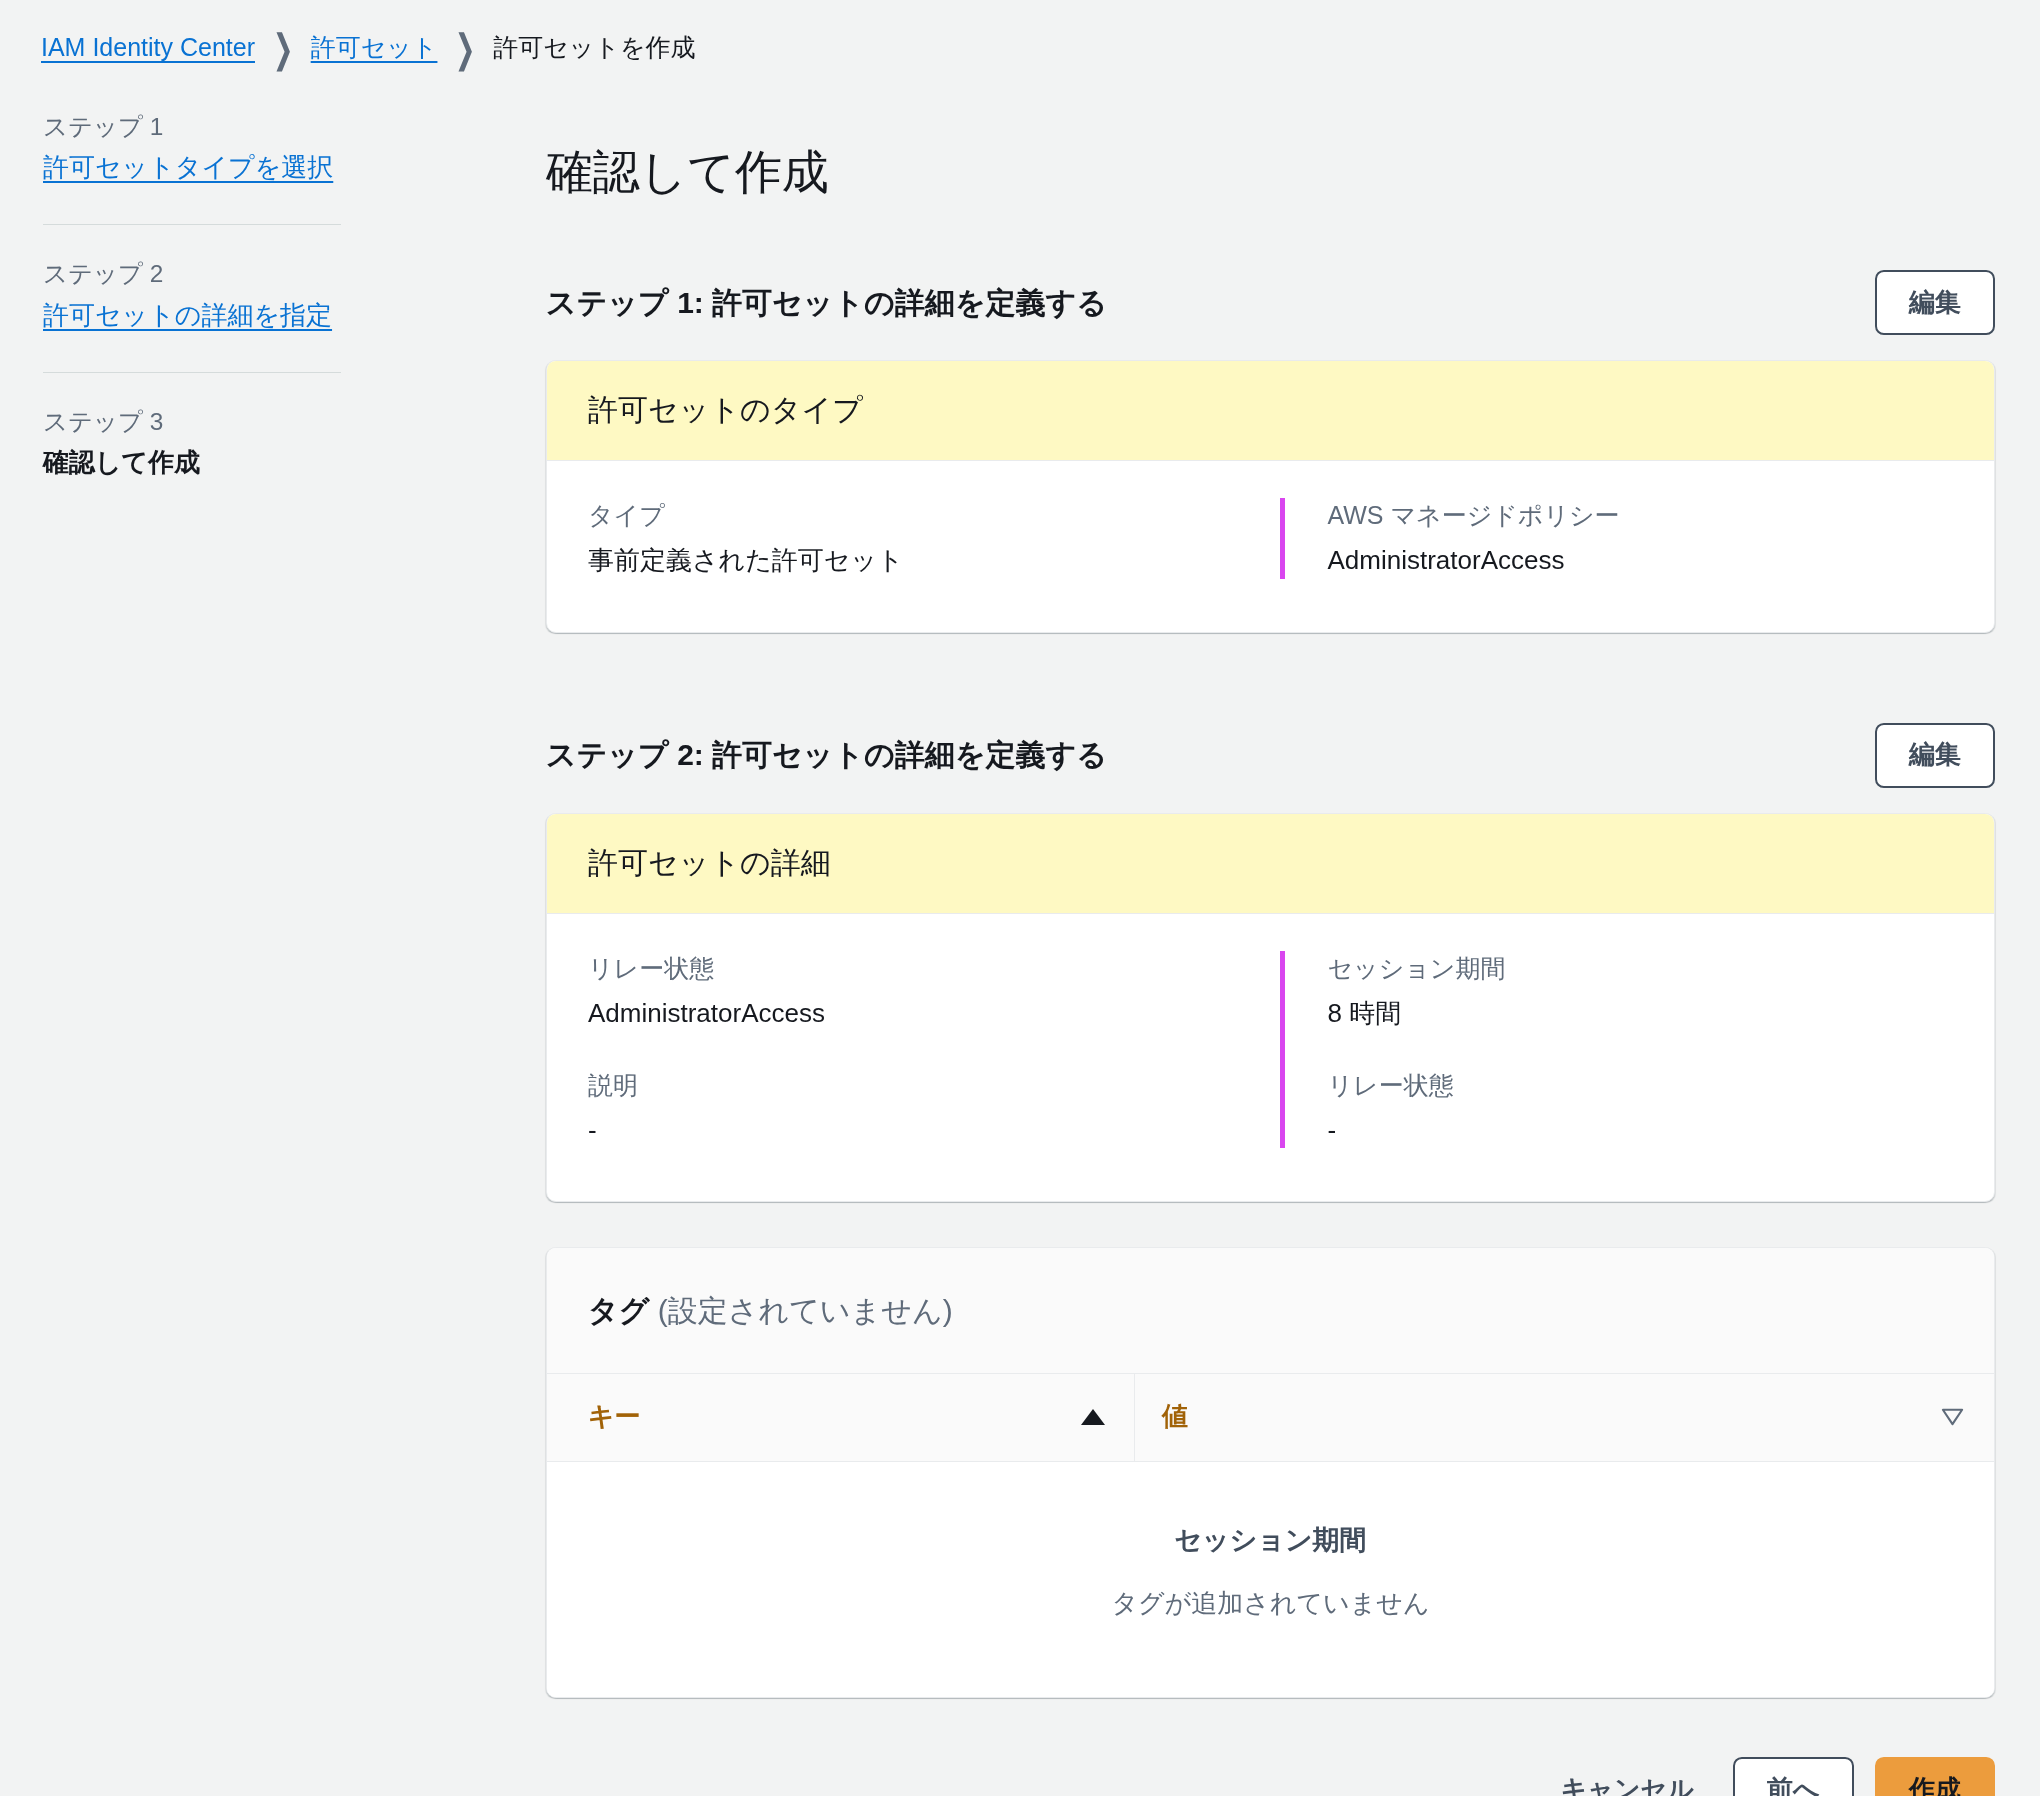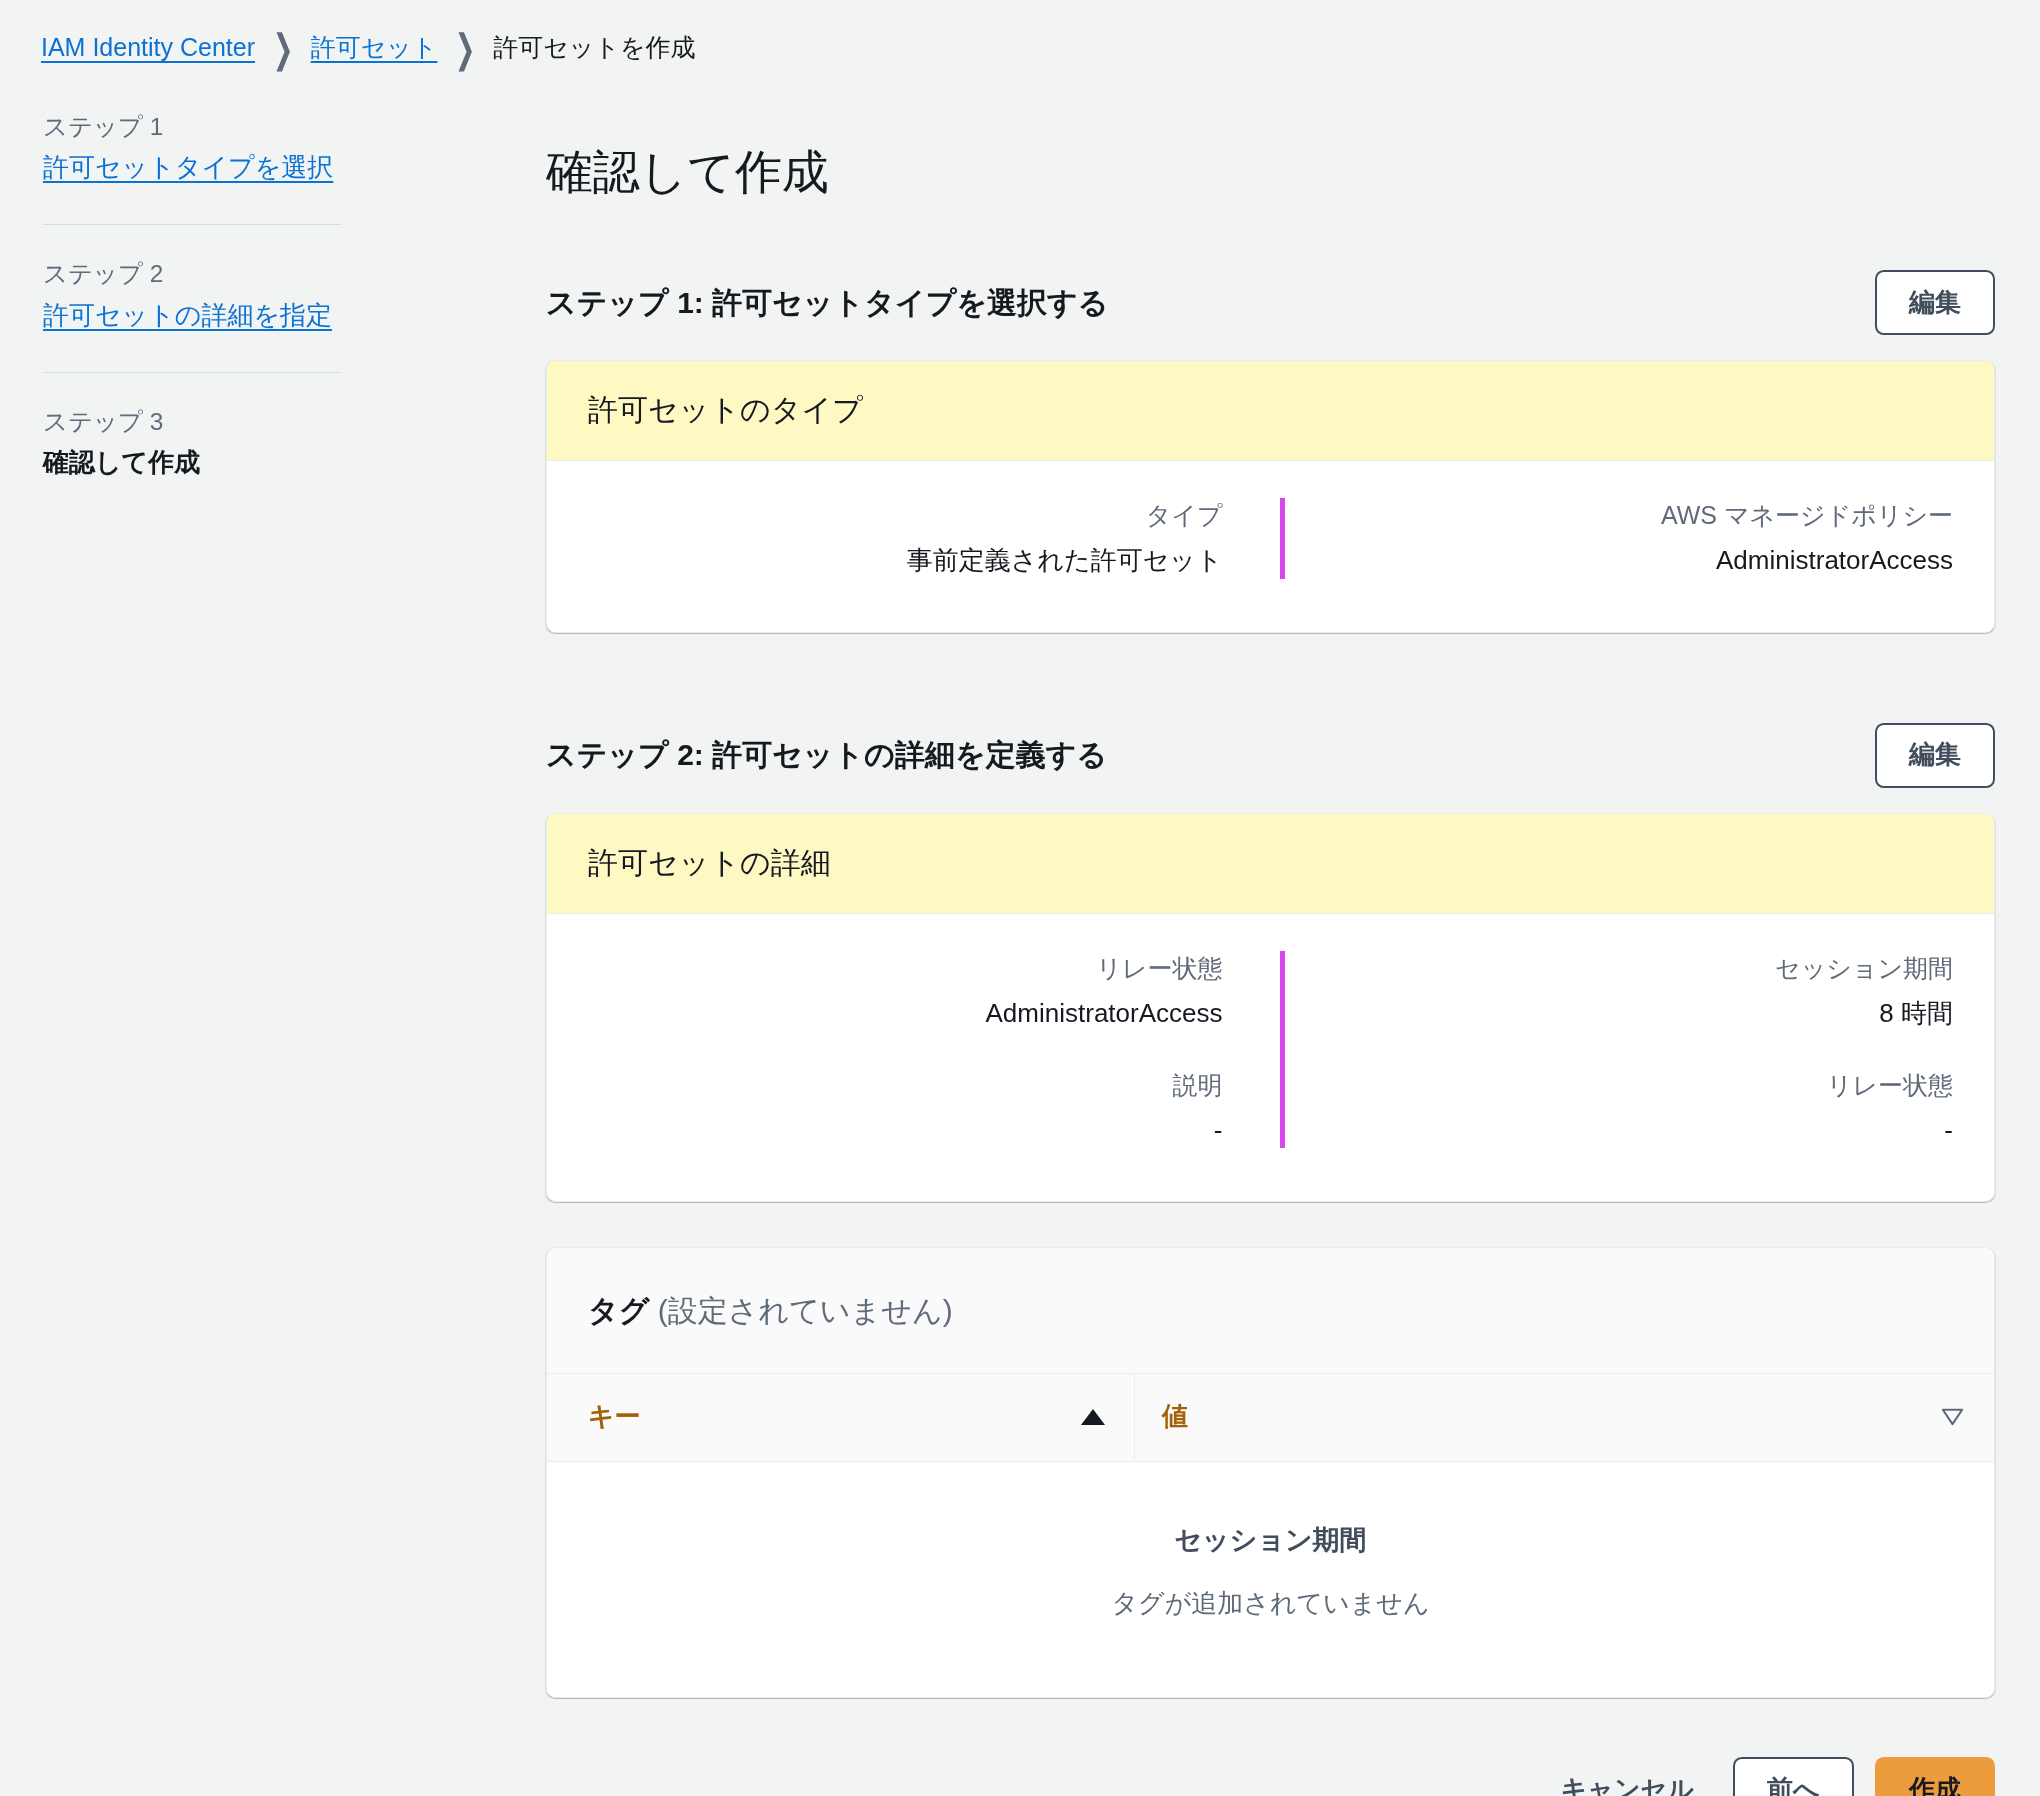--- a/index.html
+++ b/index.html
@@ -173,21 +173,20 @@
 
   .card-body {
     padding: 37px 41px 53px;
   }
 
   
   .kv-grid {
     display: grid;
     grid-template-columns: 1fr 1fr;
     column-gap: 18px;
-    text-align: right;
   }
   .kv-col { padding-right: 39px; }
   .kv-col + .kv-col {
     border-left: 5px solid #d946ef;
     padding-left: 43px;
     padding-right: 0;
   }
   .kv-item + .kv-item { margin-top: 37px; }
   .kv-label {
     font-size: 25px;
@@ -317,21 +316,21 @@
       <span class="wiz-label active">確認して作成</span>
     </div>
 
   </aside>
 
   <main class="main">
 
     <h1 class="page-title">確認して作成</h1>
 
     <div class="section-head">
-      <h2 class="section-title">ステップ 1: 許可セットタイプを選択する</h2>
+      <h2 class="section-title">ステップ 1: 許可セットの詳細を定義する</h2>
       <button class="btn btn-normal">編集</button>
     </div>
 
     <section class="card">
       <div class="card-head">
         <div class="card-head-title">許可セットのタイプ</div>
       </div>
       <div class="card-body">
         <div class="kv-grid">
 

